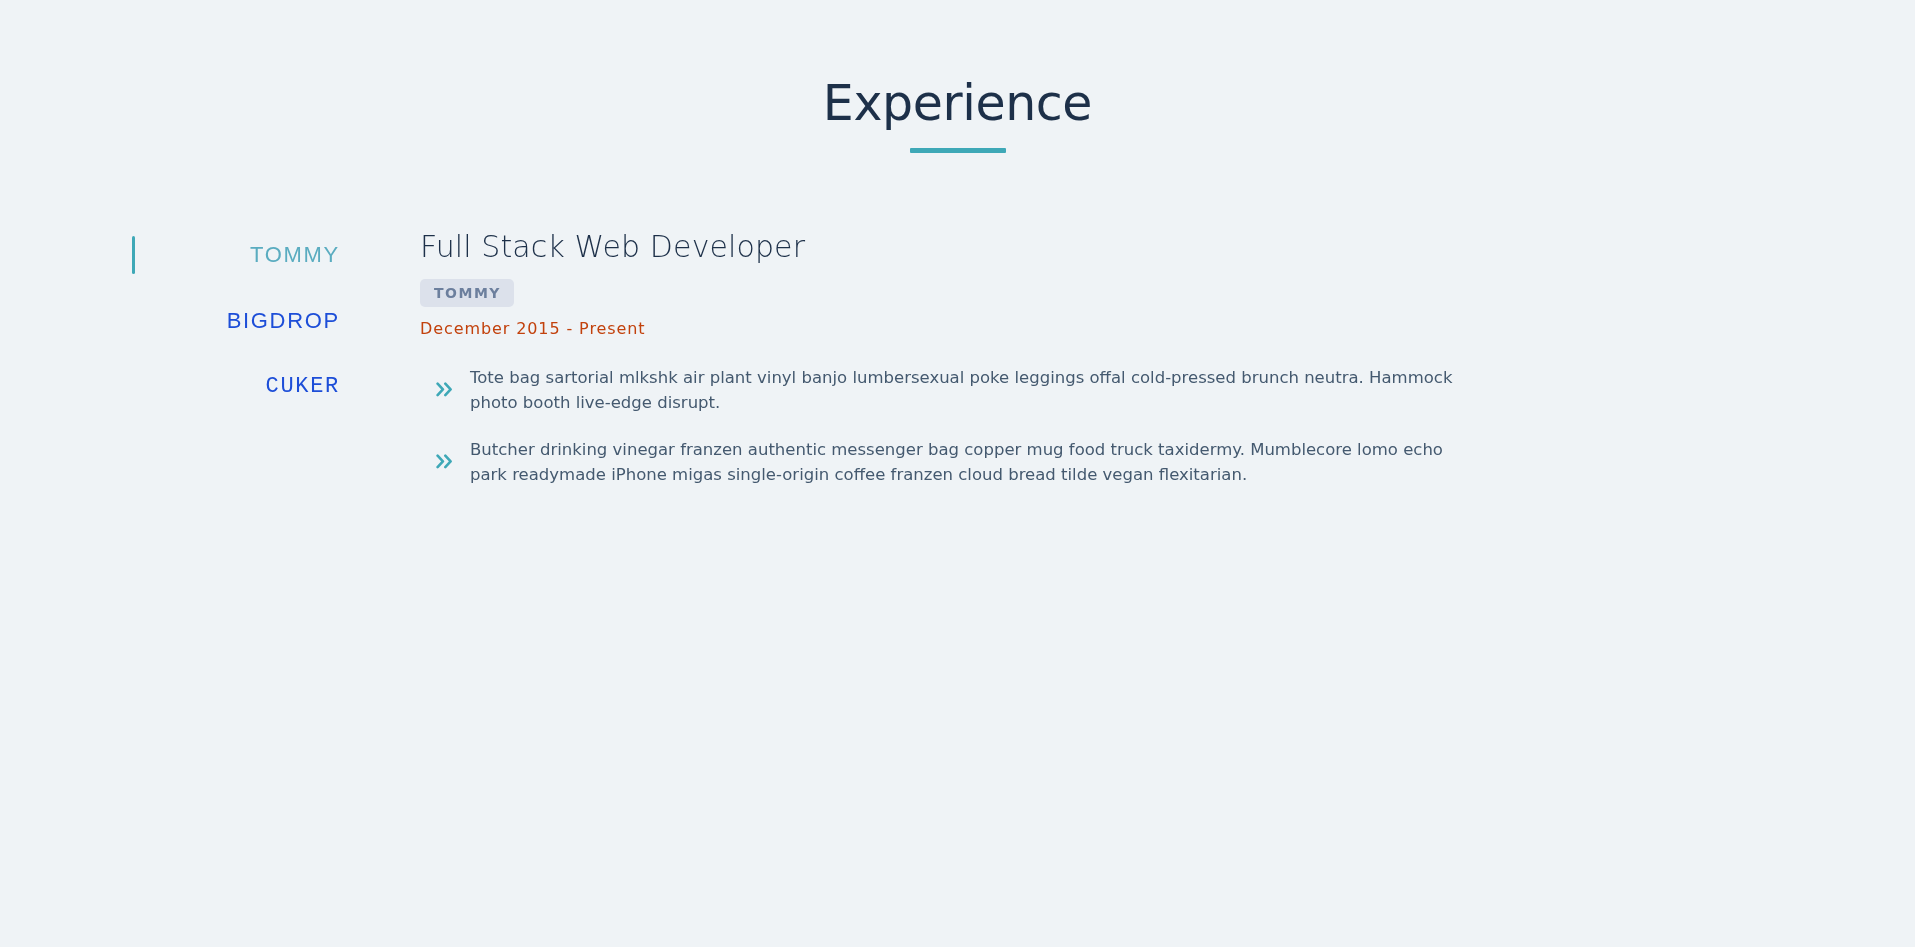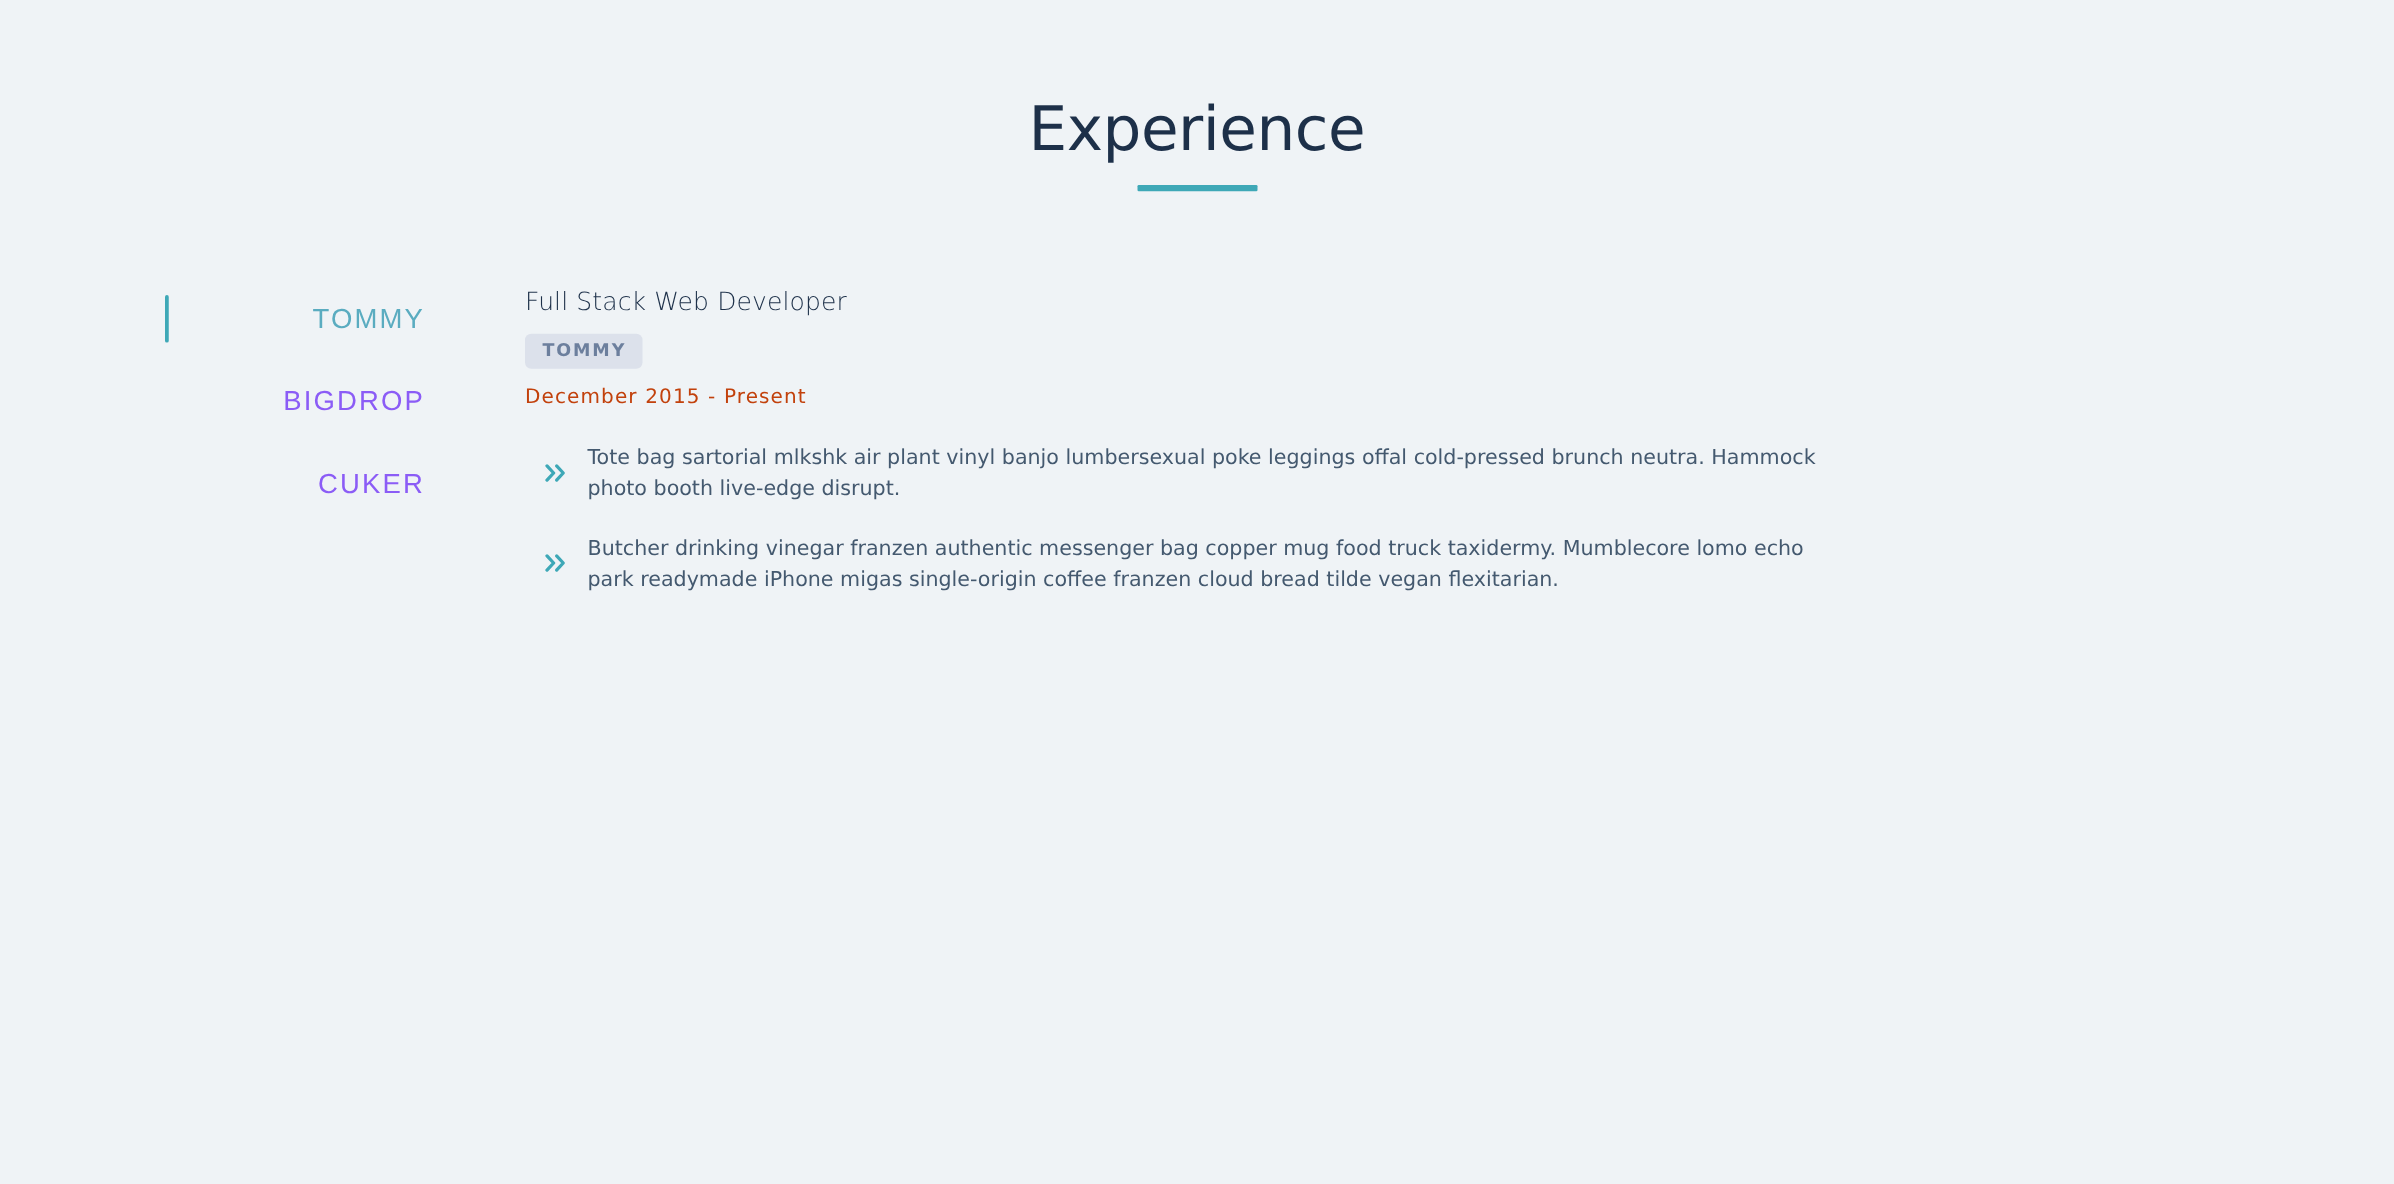--- a/index.html
+++ b/index.html
@@ -62,30 +62,30 @@
     position: relative;
   }
   .tab-item {
     position: relative;
     display: block;
     text-align: right;
     font-family: "Liberation Sans", sans-serif;
     font-size: 22px;
     letter-spacing: 1.7px;
     line-height: 1;
-    color: #8b5cf6;
+    color: #1d4ed8;
     padding: 14px 0;
     margin-bottom: 16px;
     cursor: pointer;
     background: none;
     border: none;
     font-weight: normal;
     white-space: nowrap;
   }
-  .tab-item:last-child { margin-bottom: 0; }
+  .tab-item:last-child { margin-bottom: 0; font-family: Liberation Mono, monospace; }
   .tab-item.is-active { color: #5aacc0; }
   .tab-indicator {
     position: absolute;
     left: -118px;
     top: 6px;
     width: 3px;
     height: 38px;
     background: #3ea8b7;
     border-radius: 2px;
   }
@@ -93,21 +93,21 @@
   
   .detail-panel {
     flex: 1 1 auto;
     padding-left: 0;
     padding-right: 60px;
     max-width: 1160px;
   }
   .role-title {
     margin: 0;
     font-family: "DejaVu Sans", sans-serif;
-    font-size: 20px;
+    font-size: 30px;
     font-weight: 300;
     line-height: 1.12;
     letter-spacing: 0.1px;
     color: #1d3049;
   }
   .company-badge {
     display: inline-block;
     margin-top: 15px;
     padding: 7px 13px 7px 14px;
     background: #dce1eb;

